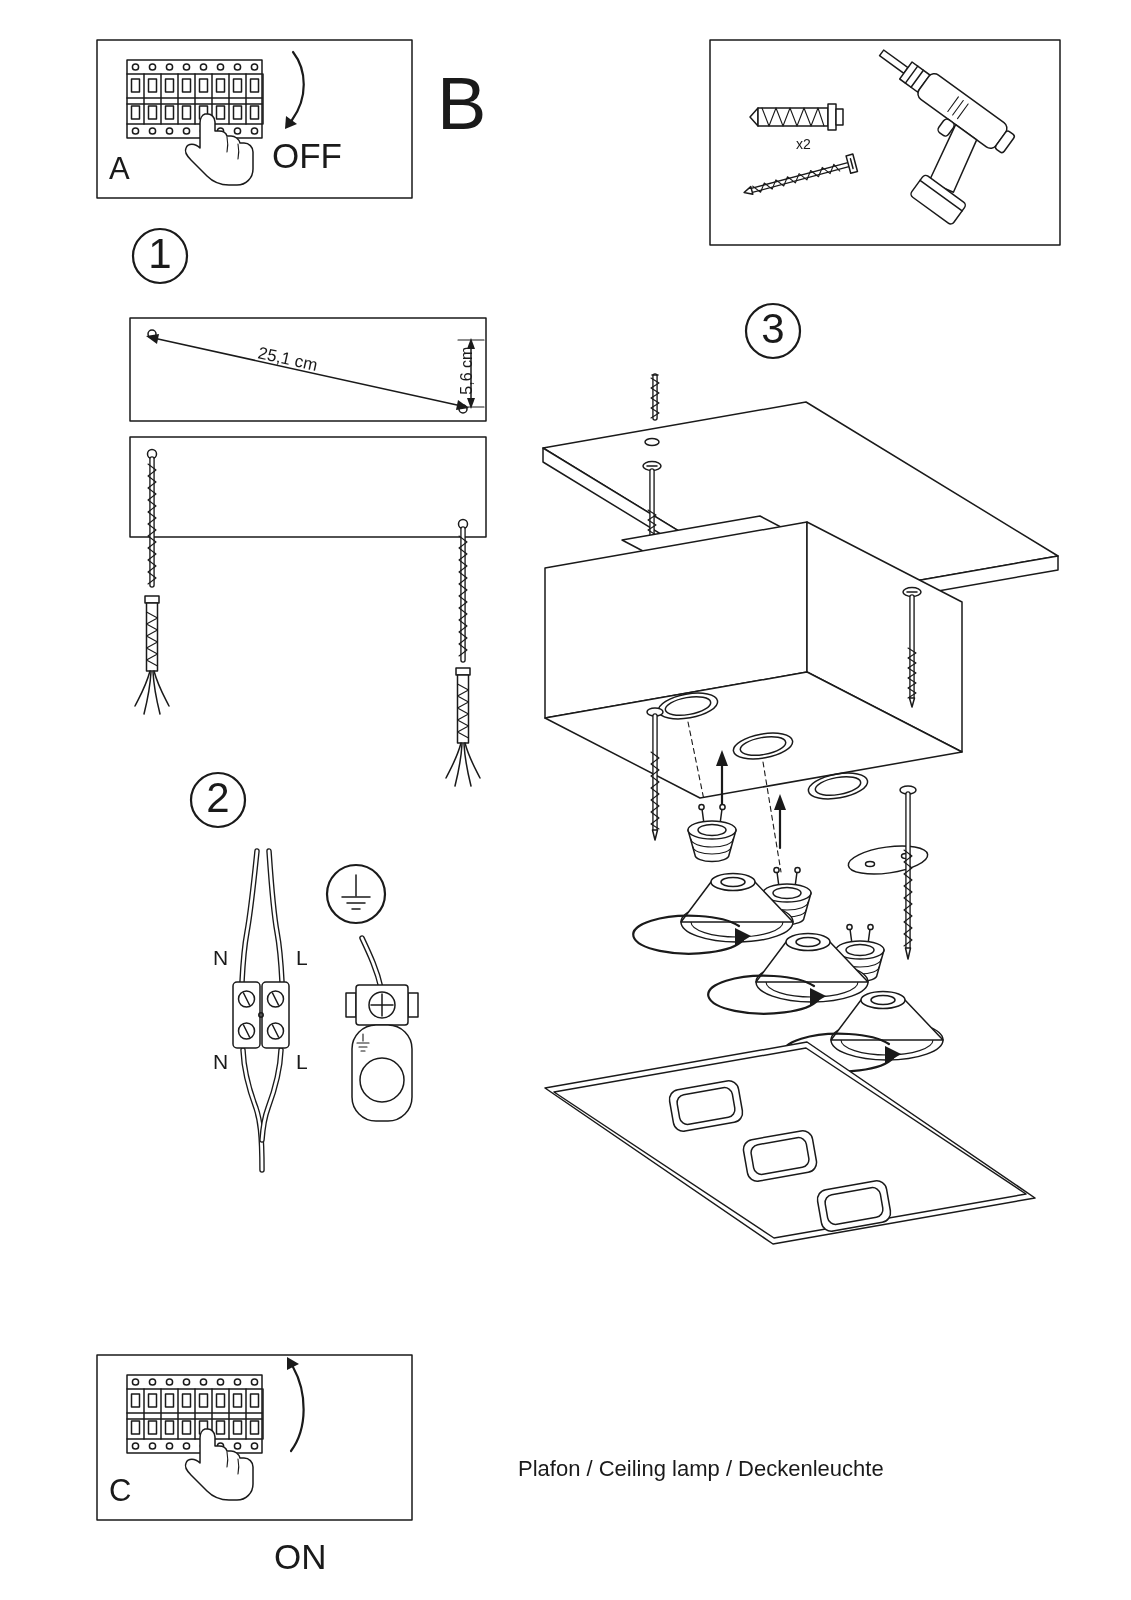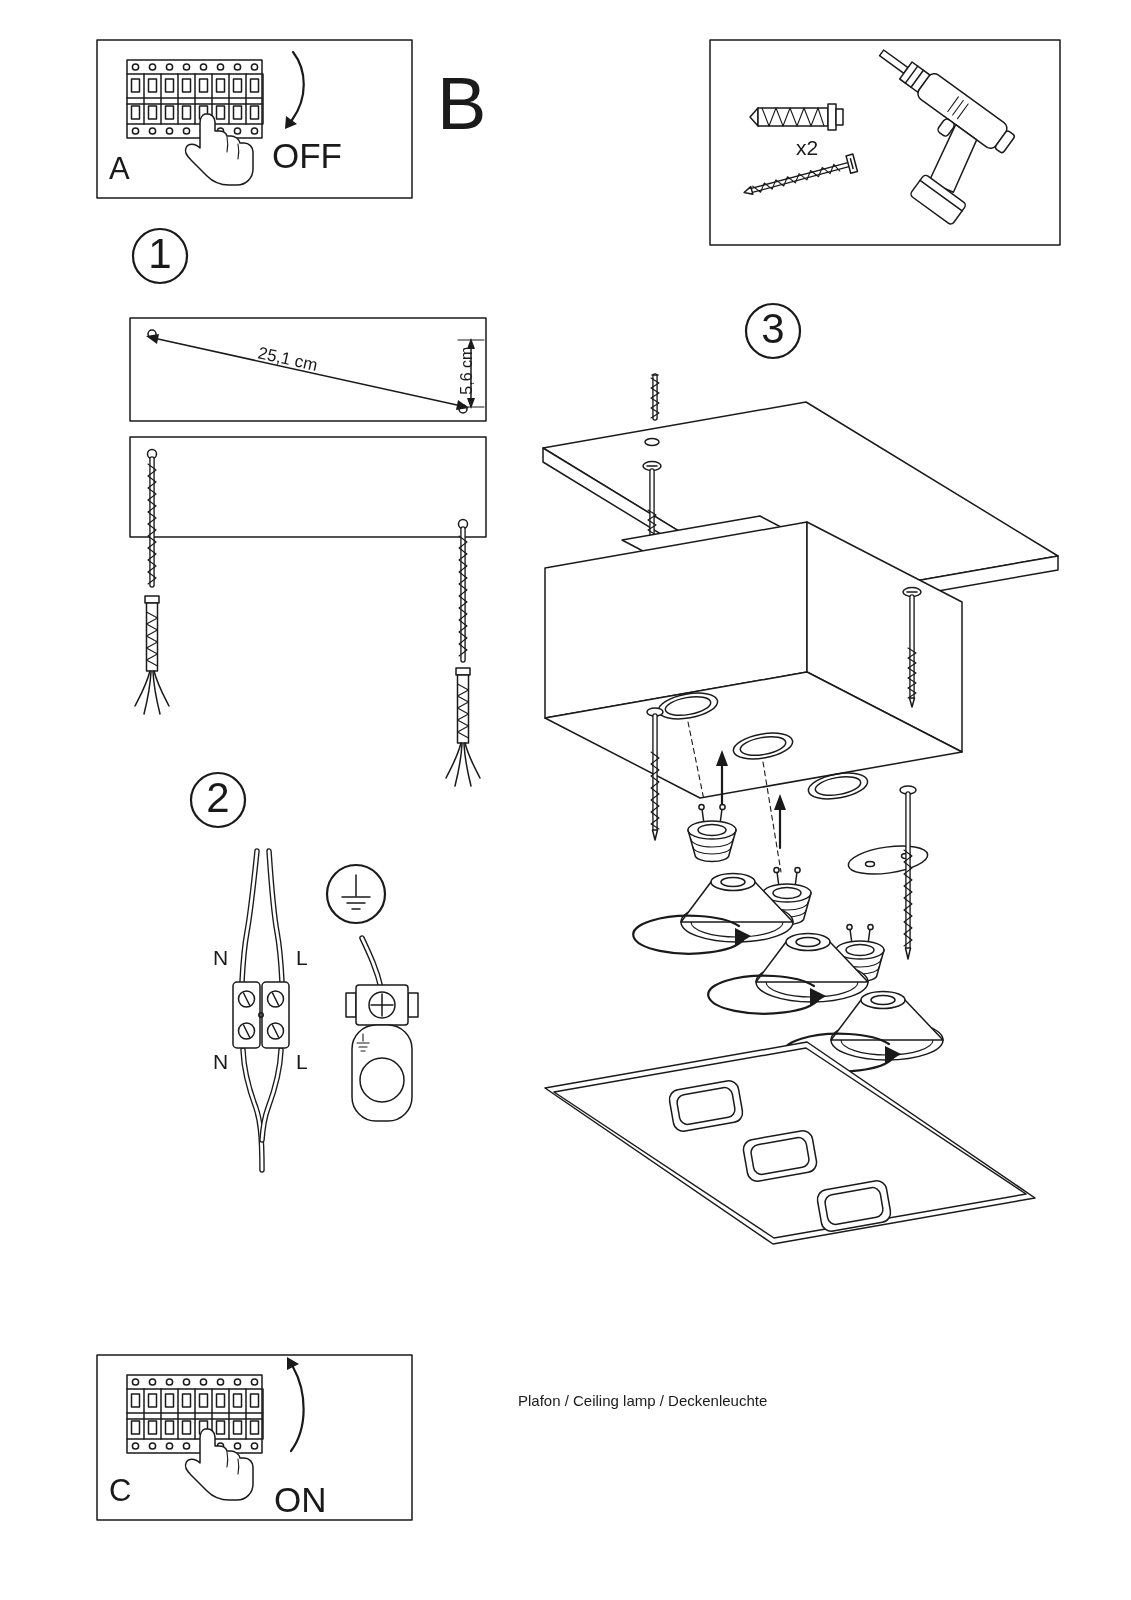--- a/index.html
+++ b/index.html
@@ -315,27 +315,27 @@
     <rect x="0" y="0" width="315" height="165"></rect>
     <use href="#switch-assembly"></use>
     <path class="thick" d="M194,96 C211,73 210,37 196,12"></path>
     <polygon class="solid" points="190,2 202,9 190,15"></polygon>
   </g>
 </svg>
 
 <div class="lbl" style="left:109px;top:152px;font-size:31px">A</div>
 <div class="lbl" style="left:272px;top:137px;font-size:35px">OFF</div>
 <div class="lbl" style="left:437px;top:64px;font-size:74px">B</div>
-<div class="lbl" style="left:796px;top:137px;font-size:21px">x2</div>
+<div class="lbl" style="left:796px;top:137px;font-size:14px">x2</div>
 <div class="lbl ctr" style="left:133px;top:231px;width:54px;font-size:42px">1</div>
 <div class="lbl" style="left:258px;top:344px;font-size:17px;transform:rotate(12.5deg);transform-origin:left center">25,1 cm</div>
 <div class="lbl ctr" style="left:437px;top:362px;width:60px;font-size:16px;transform:rotate(-90deg)">5,6 cm</div>
 <div class="lbl ctr" style="left:191px;top:775px;width:54px;font-size:42px">2</div>
 <div class="lbl" style="left:213px;top:947px;font-size:21px">N</div>
 <div class="lbl" style="left:296px;top:947px;font-size:21px">L</div>
 <div class="lbl" style="left:213px;top:1051px;font-size:21px">N</div>
 <div class="lbl" style="left:296px;top:1051px;font-size:21px">L</div>
 <div class="lbl ctr" style="left:746px;top:306px;width:54px;font-size:42px">3</div>
 <div class="lbl" style="left:109px;top:1474px;font-size:31px">C</div>
-<div class="lbl" style="left:274px;top:1481px;font-size:35px">ON</div>
-<div class="lbl" style="left:518px;top:1393px;font-size:15px">Plafon / Ceiling lamp / Deckenleuchte</div>
+<div class="lbl" style="left:274px;top:1538px;font-size:35px">ON</div>
+<div class="lbl" style="left:518px;top:1457px;font-size:22px">Plafon / Ceiling lamp / Deckenleuchte</div>
 
 </div>
 
 </body></html>

